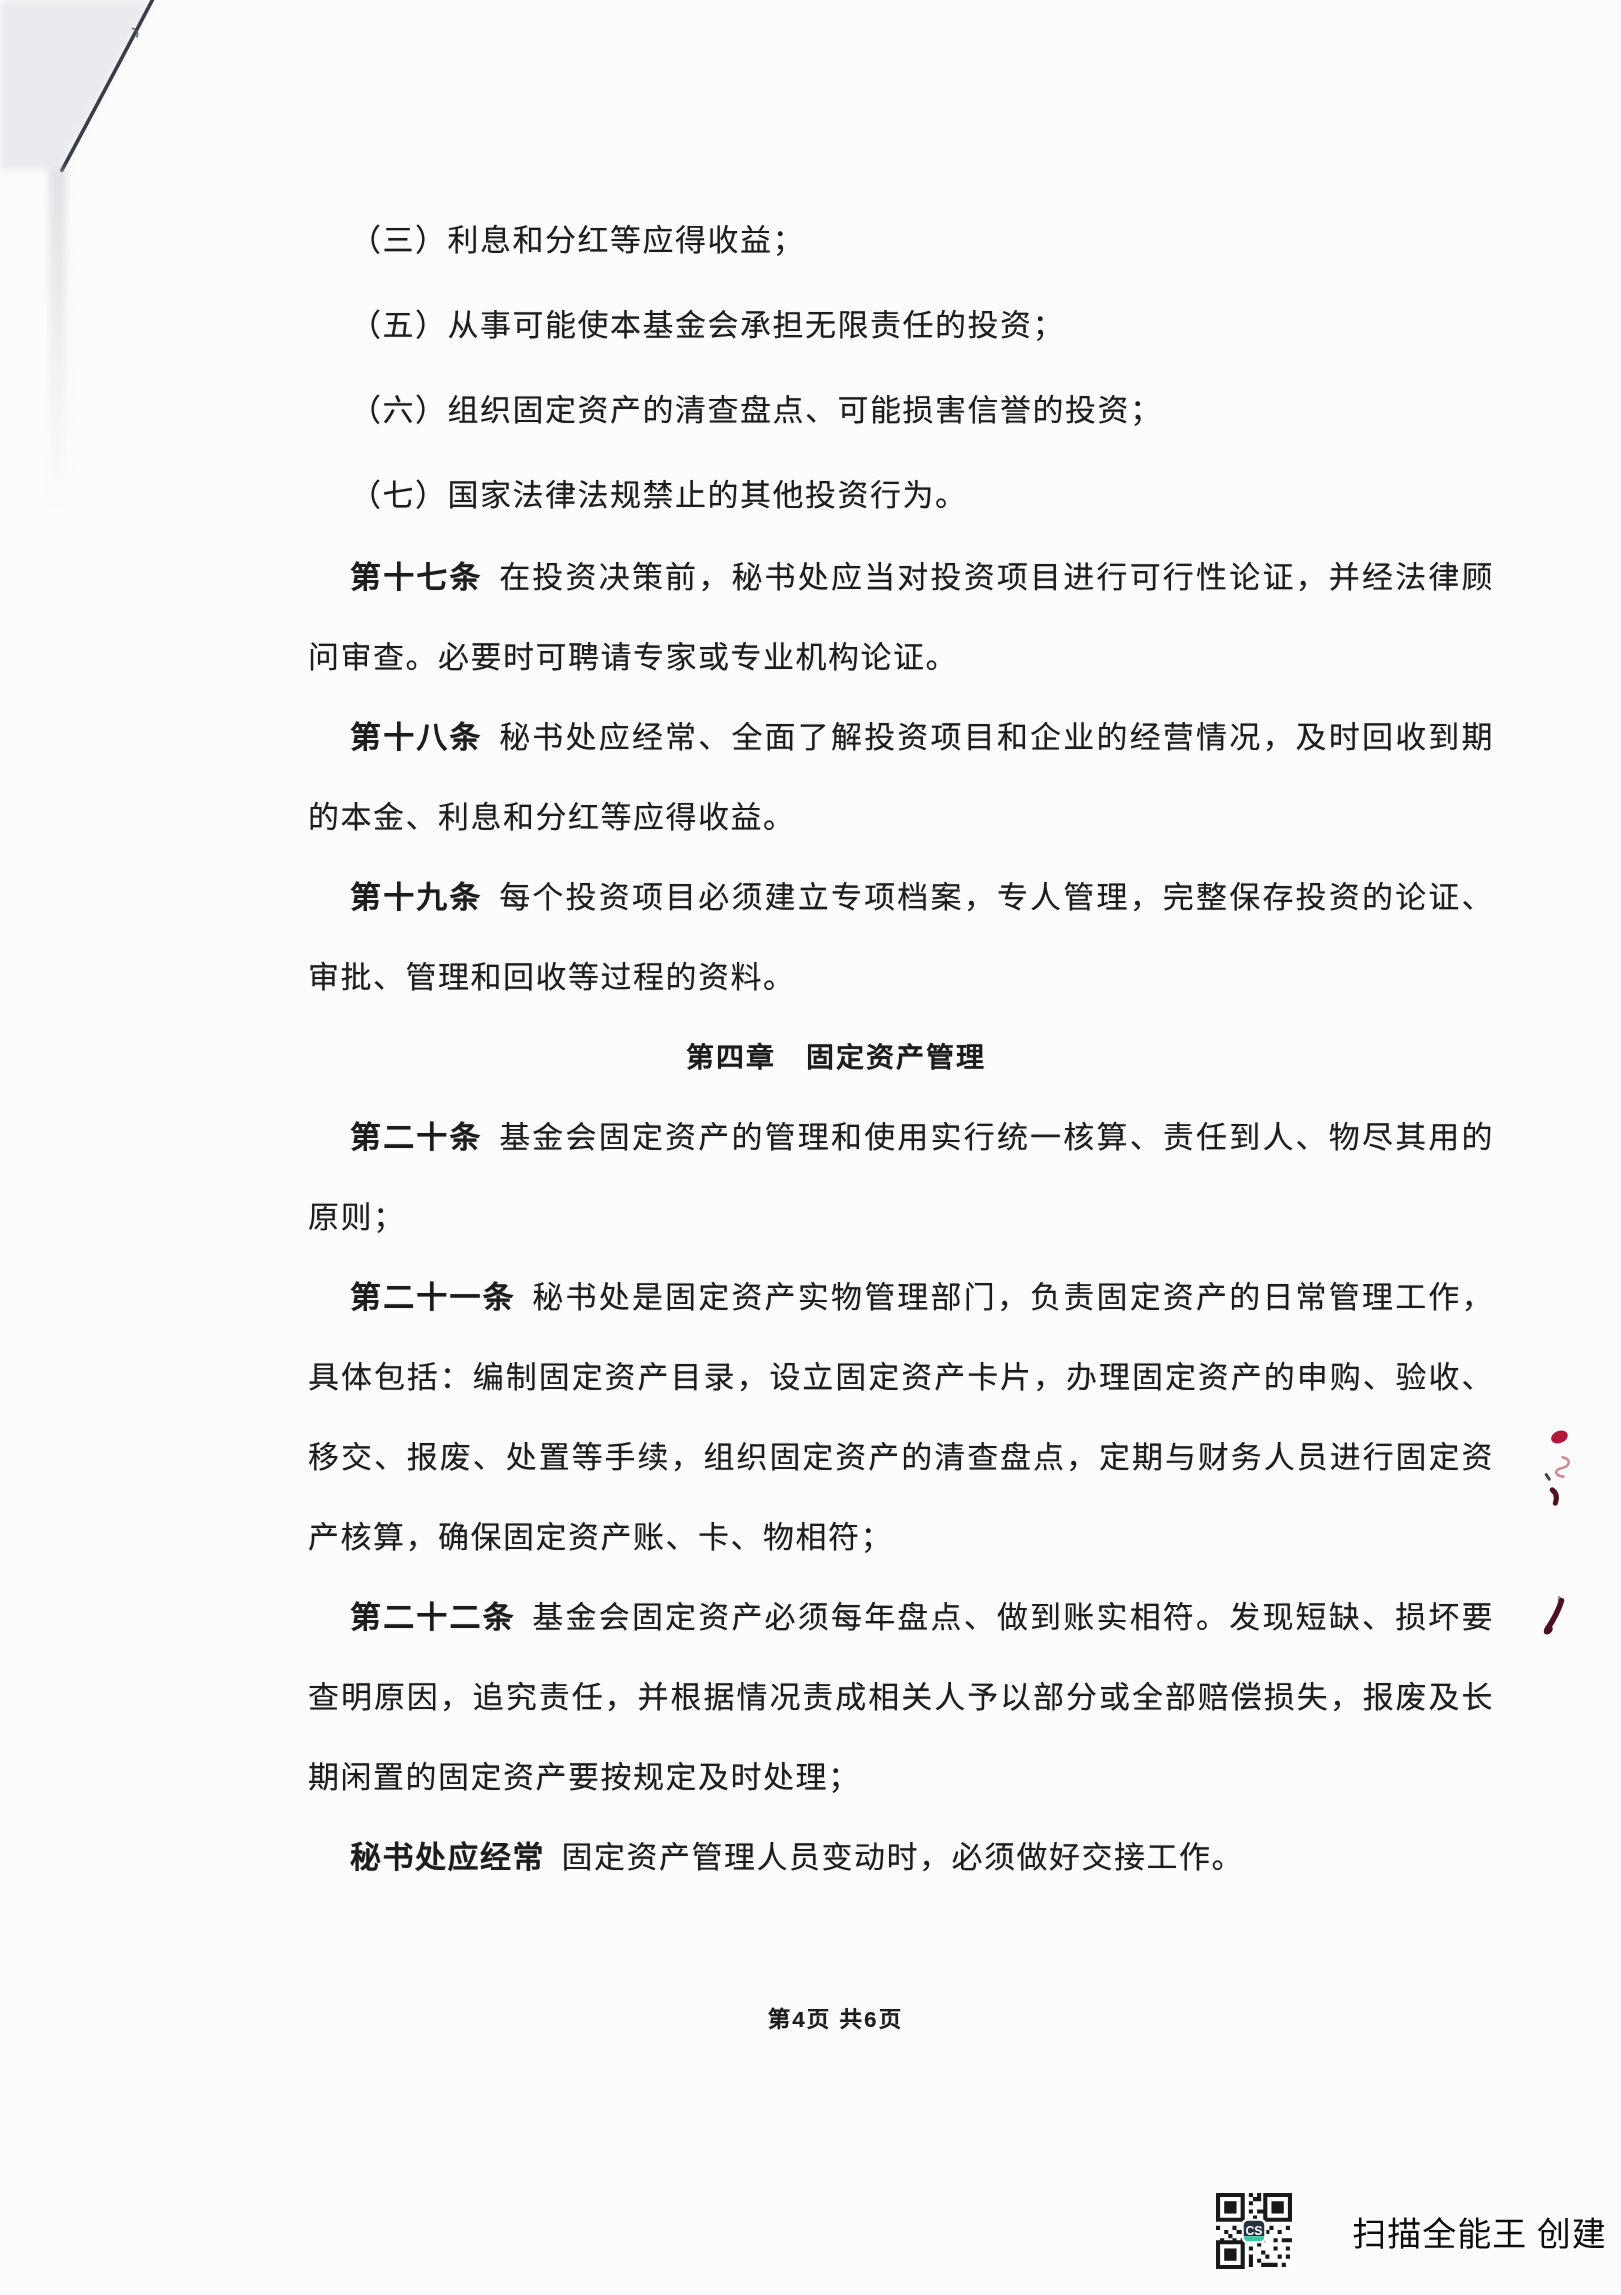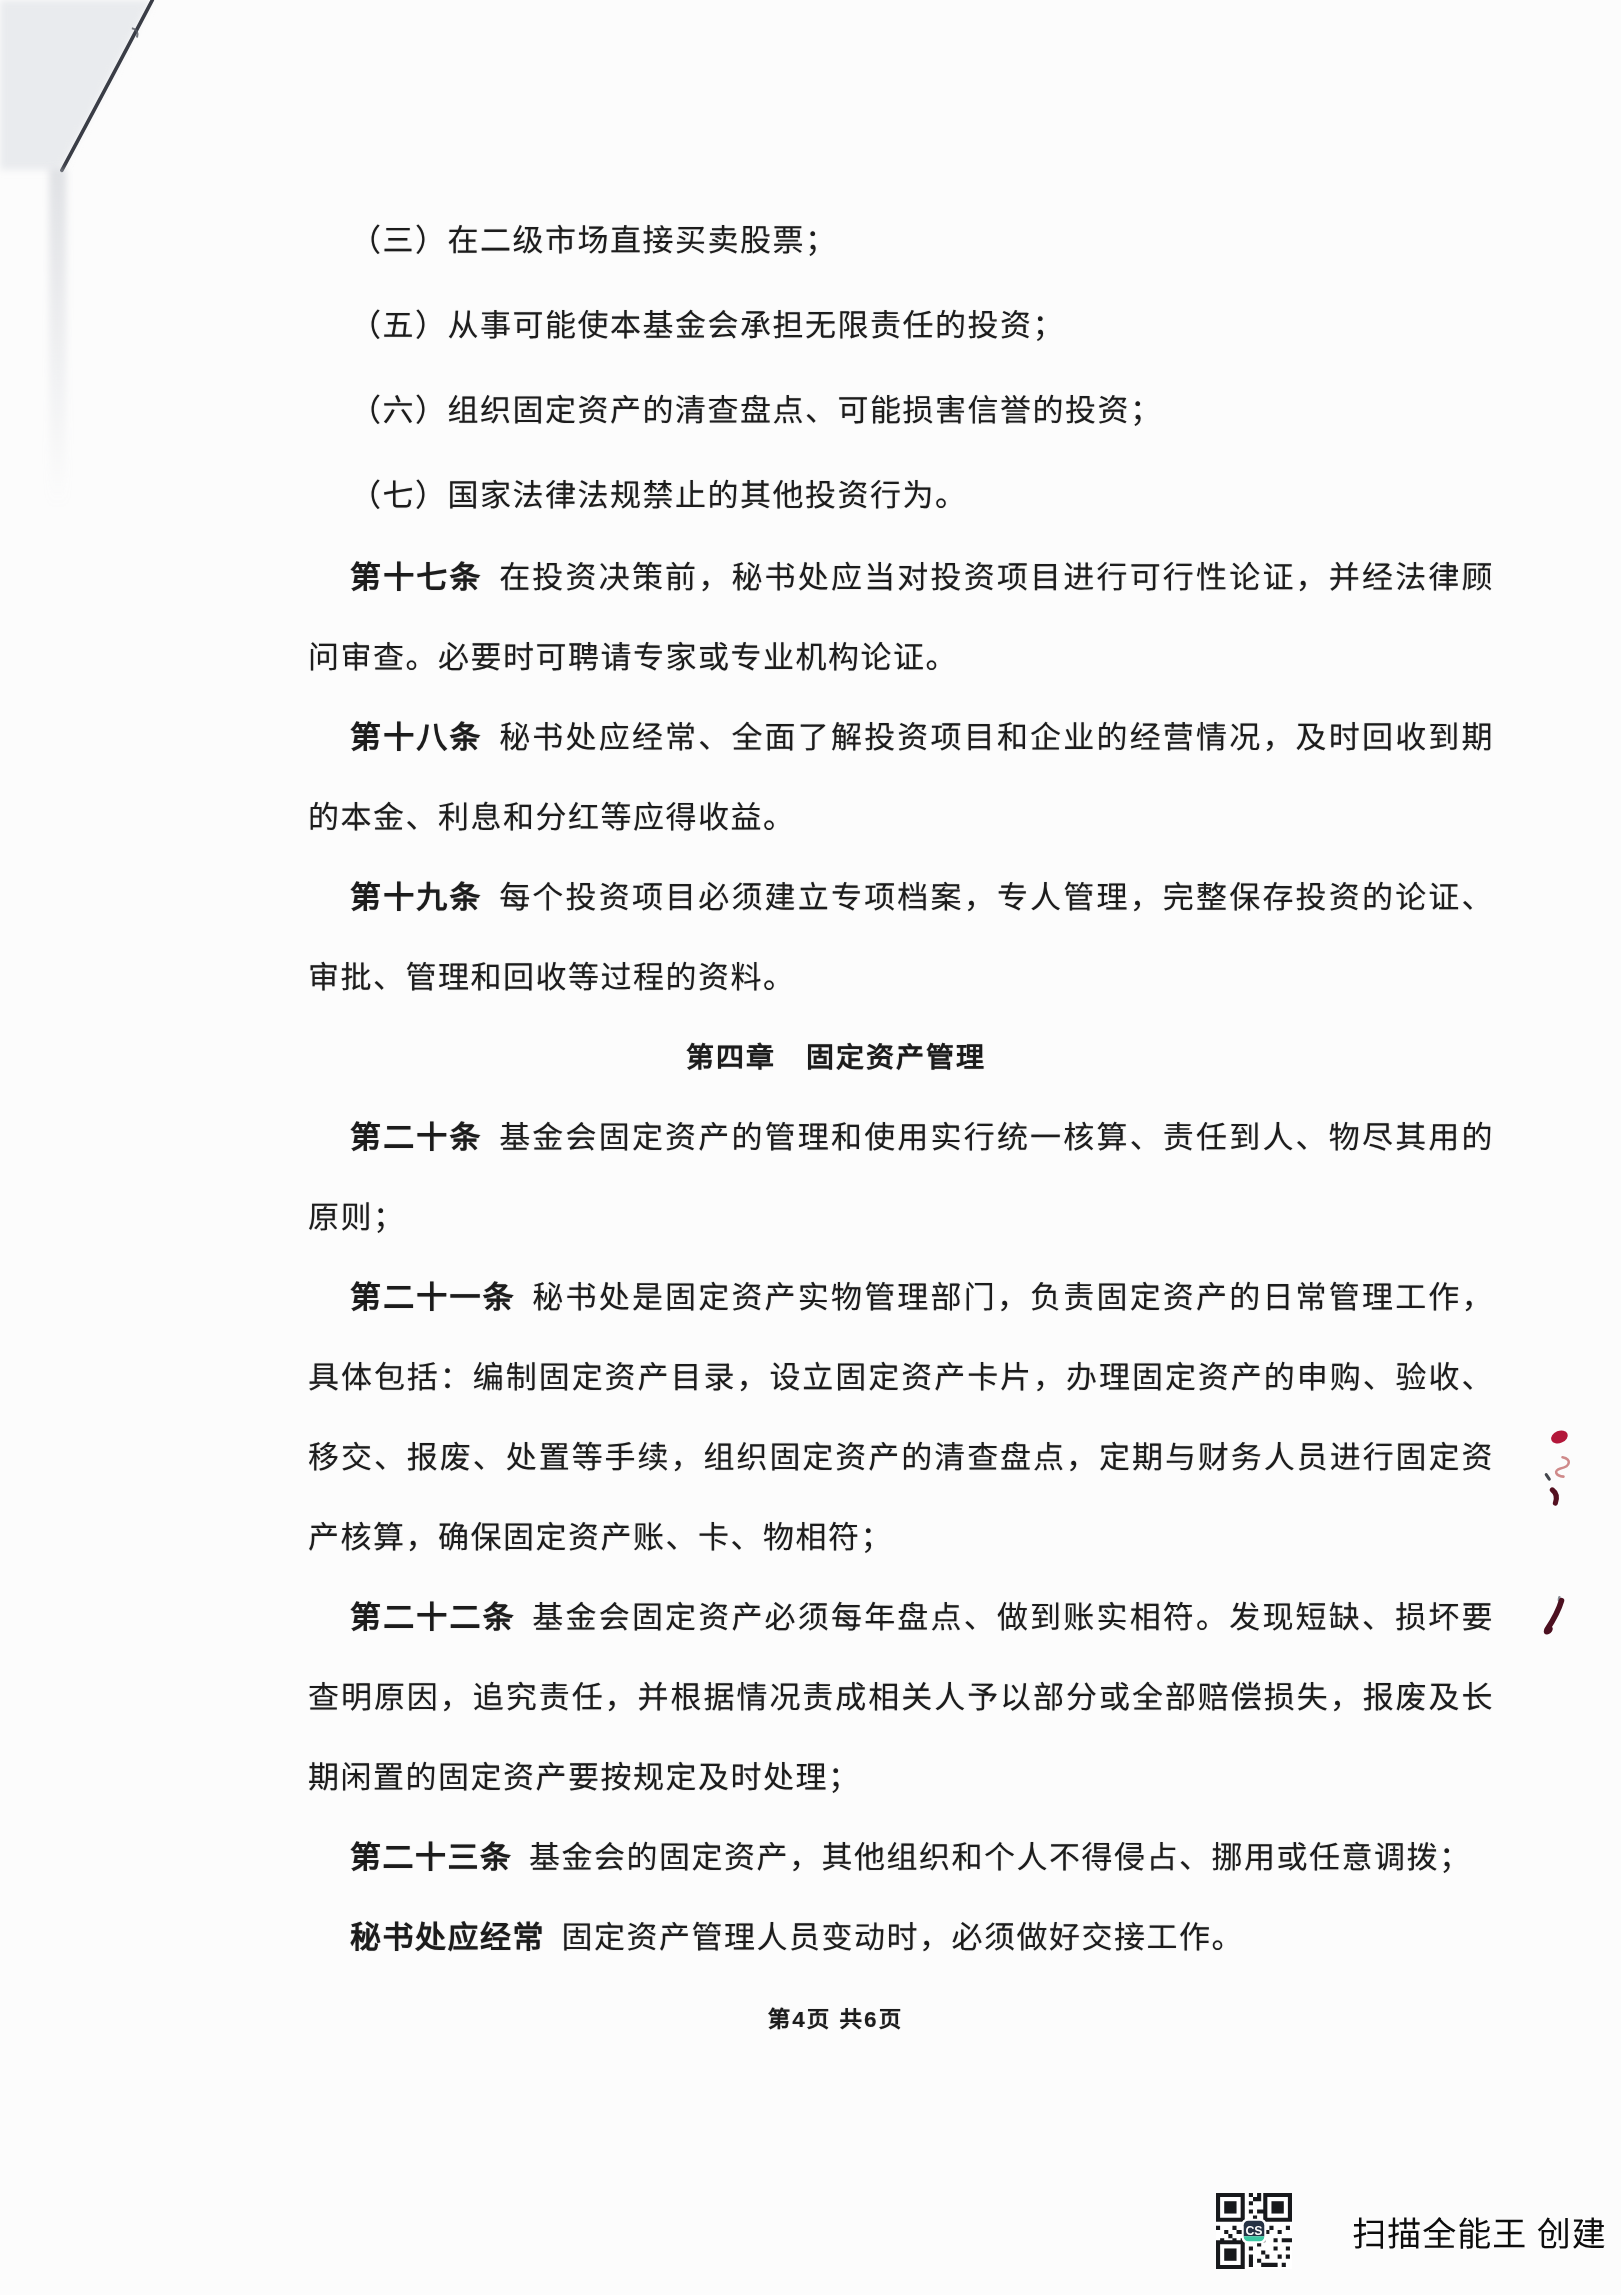--- a/index.html
+++ b/index.html
@@ -85,35 +85,34 @@
         <stop offset="1" stop-color="#c9ccd2" stop-opacity="0"></stop>
       </linearGradient>
     </defs>
     <polygon points="0,0 297,0 120,332 0,332" fill="#e9ebee" filter="url(#soft)"></polygon>
     <path d="M298,0 Q222,145 121,333" stroke="#3a3d46" stroke-width="7" fill="none" stroke-linecap="round"></path>
     <path d="M258,55 q14,2 10,18" stroke="#555962" stroke-width="4" fill="none" opacity="0.8"></path>
     <rect x="96" y="330" width="34" height="660" fill="url(#fade)" filter="url(#soft)"></rect>
   </svg>
 
   <main class="doc">
-    <p class="item">（三）在二级市场直接买卖股票；</p>
+    <p class="item">（三）利息和分红等应得收益；</p>
     <p class="item">（五）从事可能使本基金会承担无限责任的投资；</p>
     <p class="item">（六）组织固定资产的清查盘点、可能损害信誉的投资；</p>
     <p class="item">（七）国家法律法规禁止的其他投资行为。</p>
 
     <p class="art"><span class="num">第十七条</span><span>在投资决策前，秘书处应当对投资项目进行可行性论证，并经法律顾问审查。必要时可聘请专家或专业机构论证。</span></p>
     <p class="art"><span class="num">第十八条</span><span>秘书处应经常、全面了解投资项目和企业的经营情况，及时回收到期的本金、利息和分红等应得收益。</span></p>
     <p class="art"><span class="num">第十九条</span><span>每个投资项目必须建立专项档案，专人管理，完整保存投资的论证、审批、管理和回收等过程的资料。</span></p>
 
     <h2 class="chapter"><span>第四章</span><span class="chapter-title">固定资产管理</span></h2>
 
     <p class="art"><span class="num">第二十条</span><span>基金会固定资产的管理和使用实行统一核算、责任到人、物尽其用的原则；</span></p>
     <p class="art"><span class="num">第二十一条</span><span>秘书处是固定资产实物管理部门，负责固定资产的日常管理工作，具体包括：编制固定资产目录，设立固定资产卡片，办理固定资产的申购、验收、移交、报废、处置等手续，组织固定资产的清查盘点，定期与财务人员进行固定资产核算，确保固定资产账、卡、物相符；</span></p>
     <p class="art"><span class="num">第二十二条</span><span>基金会固定资产必须每年盘点、做到账实相符。发现短缺、损坏要查明原因，追究责任，并根据情况责成相关人予以部分或全部赔偿损失，报废及长期闲置的固定资产要按规定及时处理；</span></p>
-    <p class="art"><span class="num">第二十三条</span><span>基金会的固定资产，其他组织和个人不得侵占、挪用或任意调拨；</span></p>
     <p class="art"><span class="num">秘书处应经常</span><span>固定资产管理人员变动时，必须做好交接工作。</span></p>
   </main>
 
   <svg class="redmarks" width="88" height="225" viewBox="0 0 173 440">
     <ellipse cx="52" cy="40" rx="17" ry="12" transform="rotate(-22 52 40)" fill="#b3173a"></ellipse>
     <path d="M58,80 C76,84 74,98 54,102 C40,106 44,116 60,118" stroke="#cf8a8a" stroke-width="5" fill="none" stroke-linecap="round"></path>
     <path d="M26,114 l6,9" stroke="#44464c" stroke-width="6" stroke-linecap="round"></path>
     <path d="M38,144 q12,9 6,26" stroke="#541020" stroke-width="10" fill="none" stroke-linecap="round"></path>
     <path d="M52,355 q-2,8 0,6" stroke="#8a8f96" stroke-width="5" stroke-linecap="round"></path>
     <path d="M56,362 C50,382 40,400 28,418" stroke="#4c1020" stroke-width="11" fill="none" stroke-linecap="round"></path>

